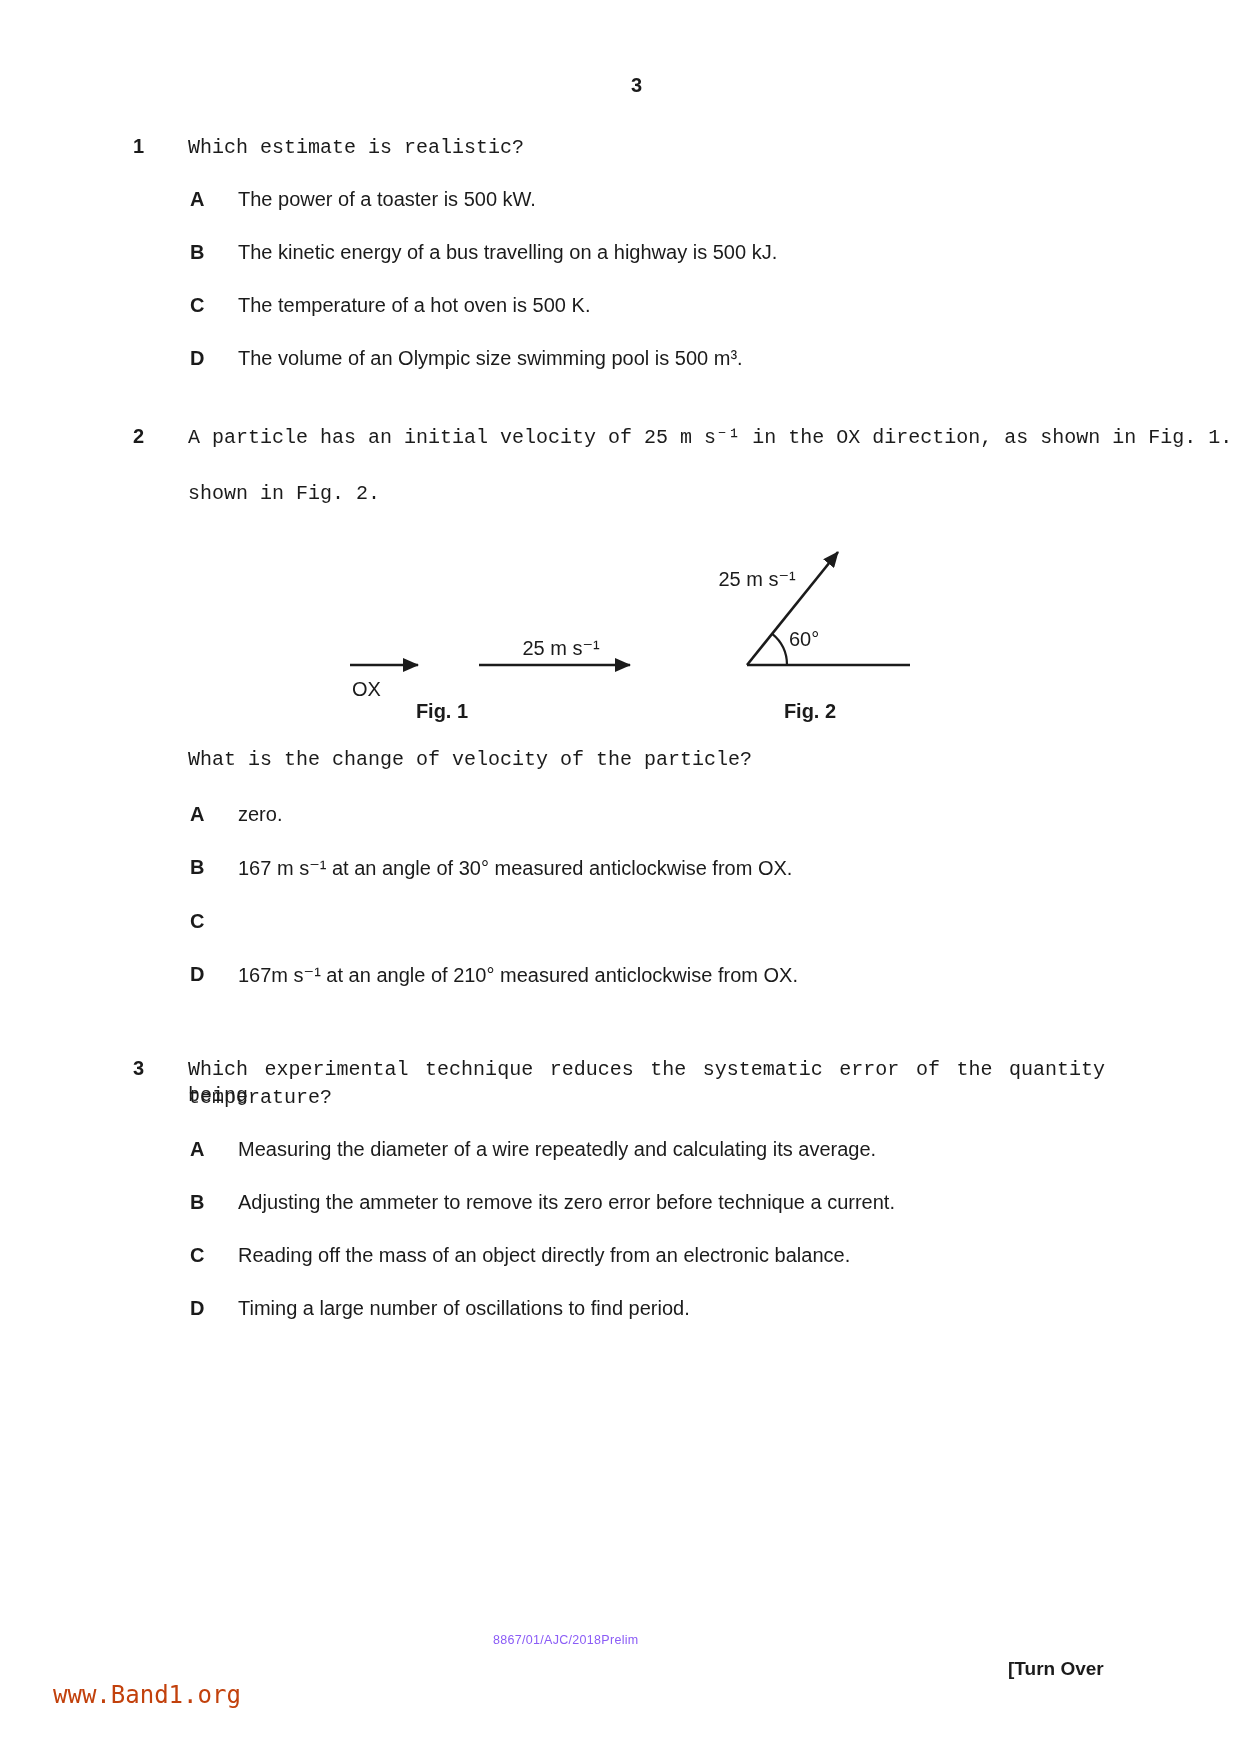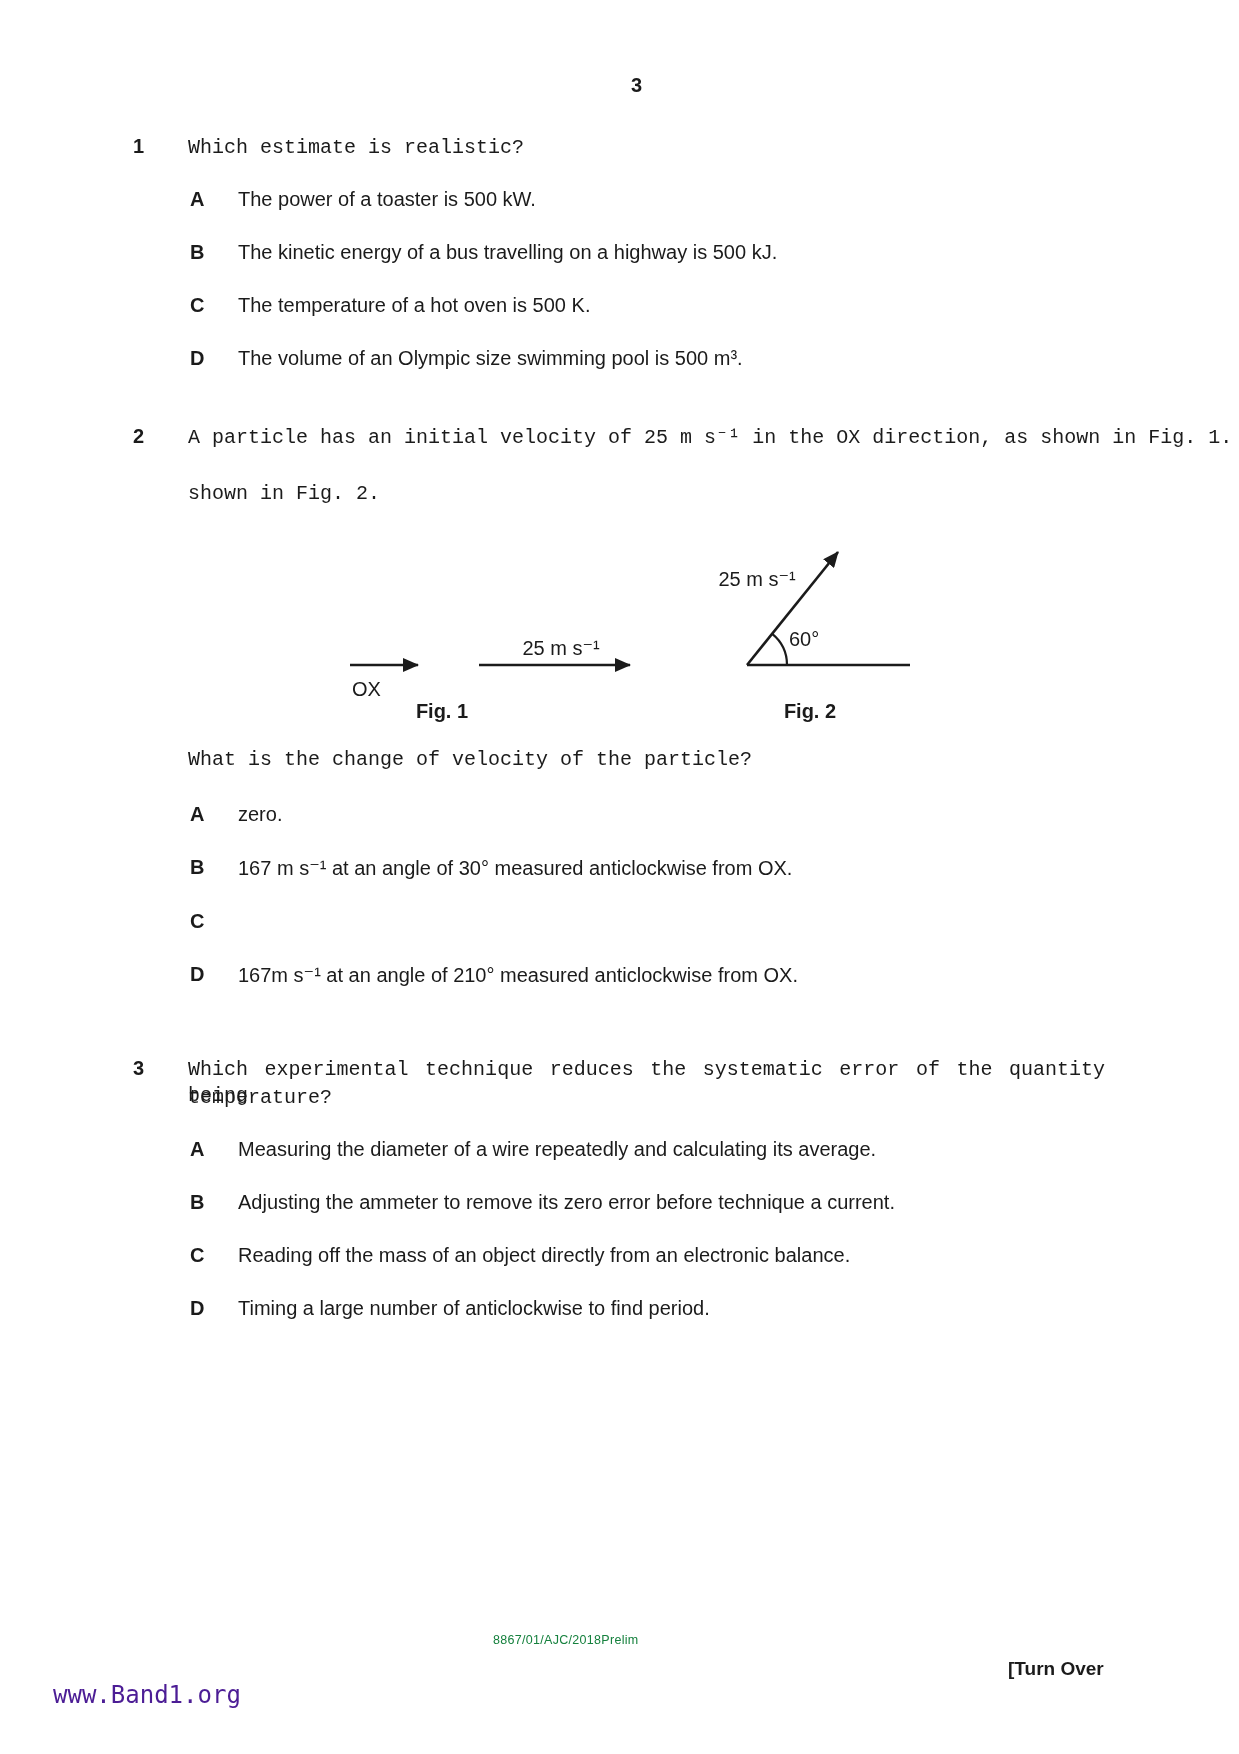--- a/index.html
+++ b/index.html
@@ -39,30 +39,30 @@
     white-space: nowrap;
   }
   .figure-svg { position: absolute; left: 300px; top: 520px; }
   .figure-svg text {
     font-family: "Liberation Sans", "DejaVu Sans", sans-serif;
     font-size: 20px; fill: #1b1b1b;
   }
   .figure-svg text.caption { font-weight: 700; }
   .footer-code {
     position: absolute; left: 493px; top: 1633px;
-    font-size: 12.5px; letter-spacing: 0.3px; color: #15803d;
+    font-size: 12.5px; letter-spacing: 0.3px; color: #8b5cf6;
   }
   .turn-over {
     position: absolute; left: 1008px; top: 1658px;
     font-weight: 700; font-size: 19px;
   }
   .watermark {
     position: absolute; left: 53px; top: 1681px;
     font-family: "DejaVu Sans Mono", "Liberation Mono", monospace;
-    font-size: 24px; color: #4c1d95;
+    font-size: 24px; color: #c2410c;
   }
 </style>
 </head>
 <body>
 
 <div class="page">
 
   <div class="page-number">3</div>
 
   <div class="qnum" style="top:135px">1</div>
@@ -129,19 +129,19 @@
   <div class="opt-letter" style="top:1138px">A</div>
   <div class="opt-text" style="top:1138px">Measuring the diameter of a wire repeatedly and calculating its average.</div>
 
   <div class="opt-letter" style="top:1191px">B</div>
   <div class="opt-text" style="top:1191px">Adjusting the ammeter to remove its zero error before technique a current.</div>
 
   <div class="opt-letter" style="top:1244px">C</div>
   <div class="opt-text" style="top:1244px">Reading off the mass of an object directly from an electronic balance.</div>
 
   <div class="opt-letter" style="top:1297px">D</div>
-  <div class="opt-text" style="top:1297px">Timing a large number of anticlockwise to find period.</div>
+  <div class="opt-text" style="top:1297px">Timing a large number of oscillations to find period.</div>
 
   <div class="footer-code">8867/01/AJC/2018Prelim</div>
   <div class="turn-over">[Turn Over</div>
   <div class="watermark">www.Band1.org</div>
 
 </div>
 
 </body></html>

